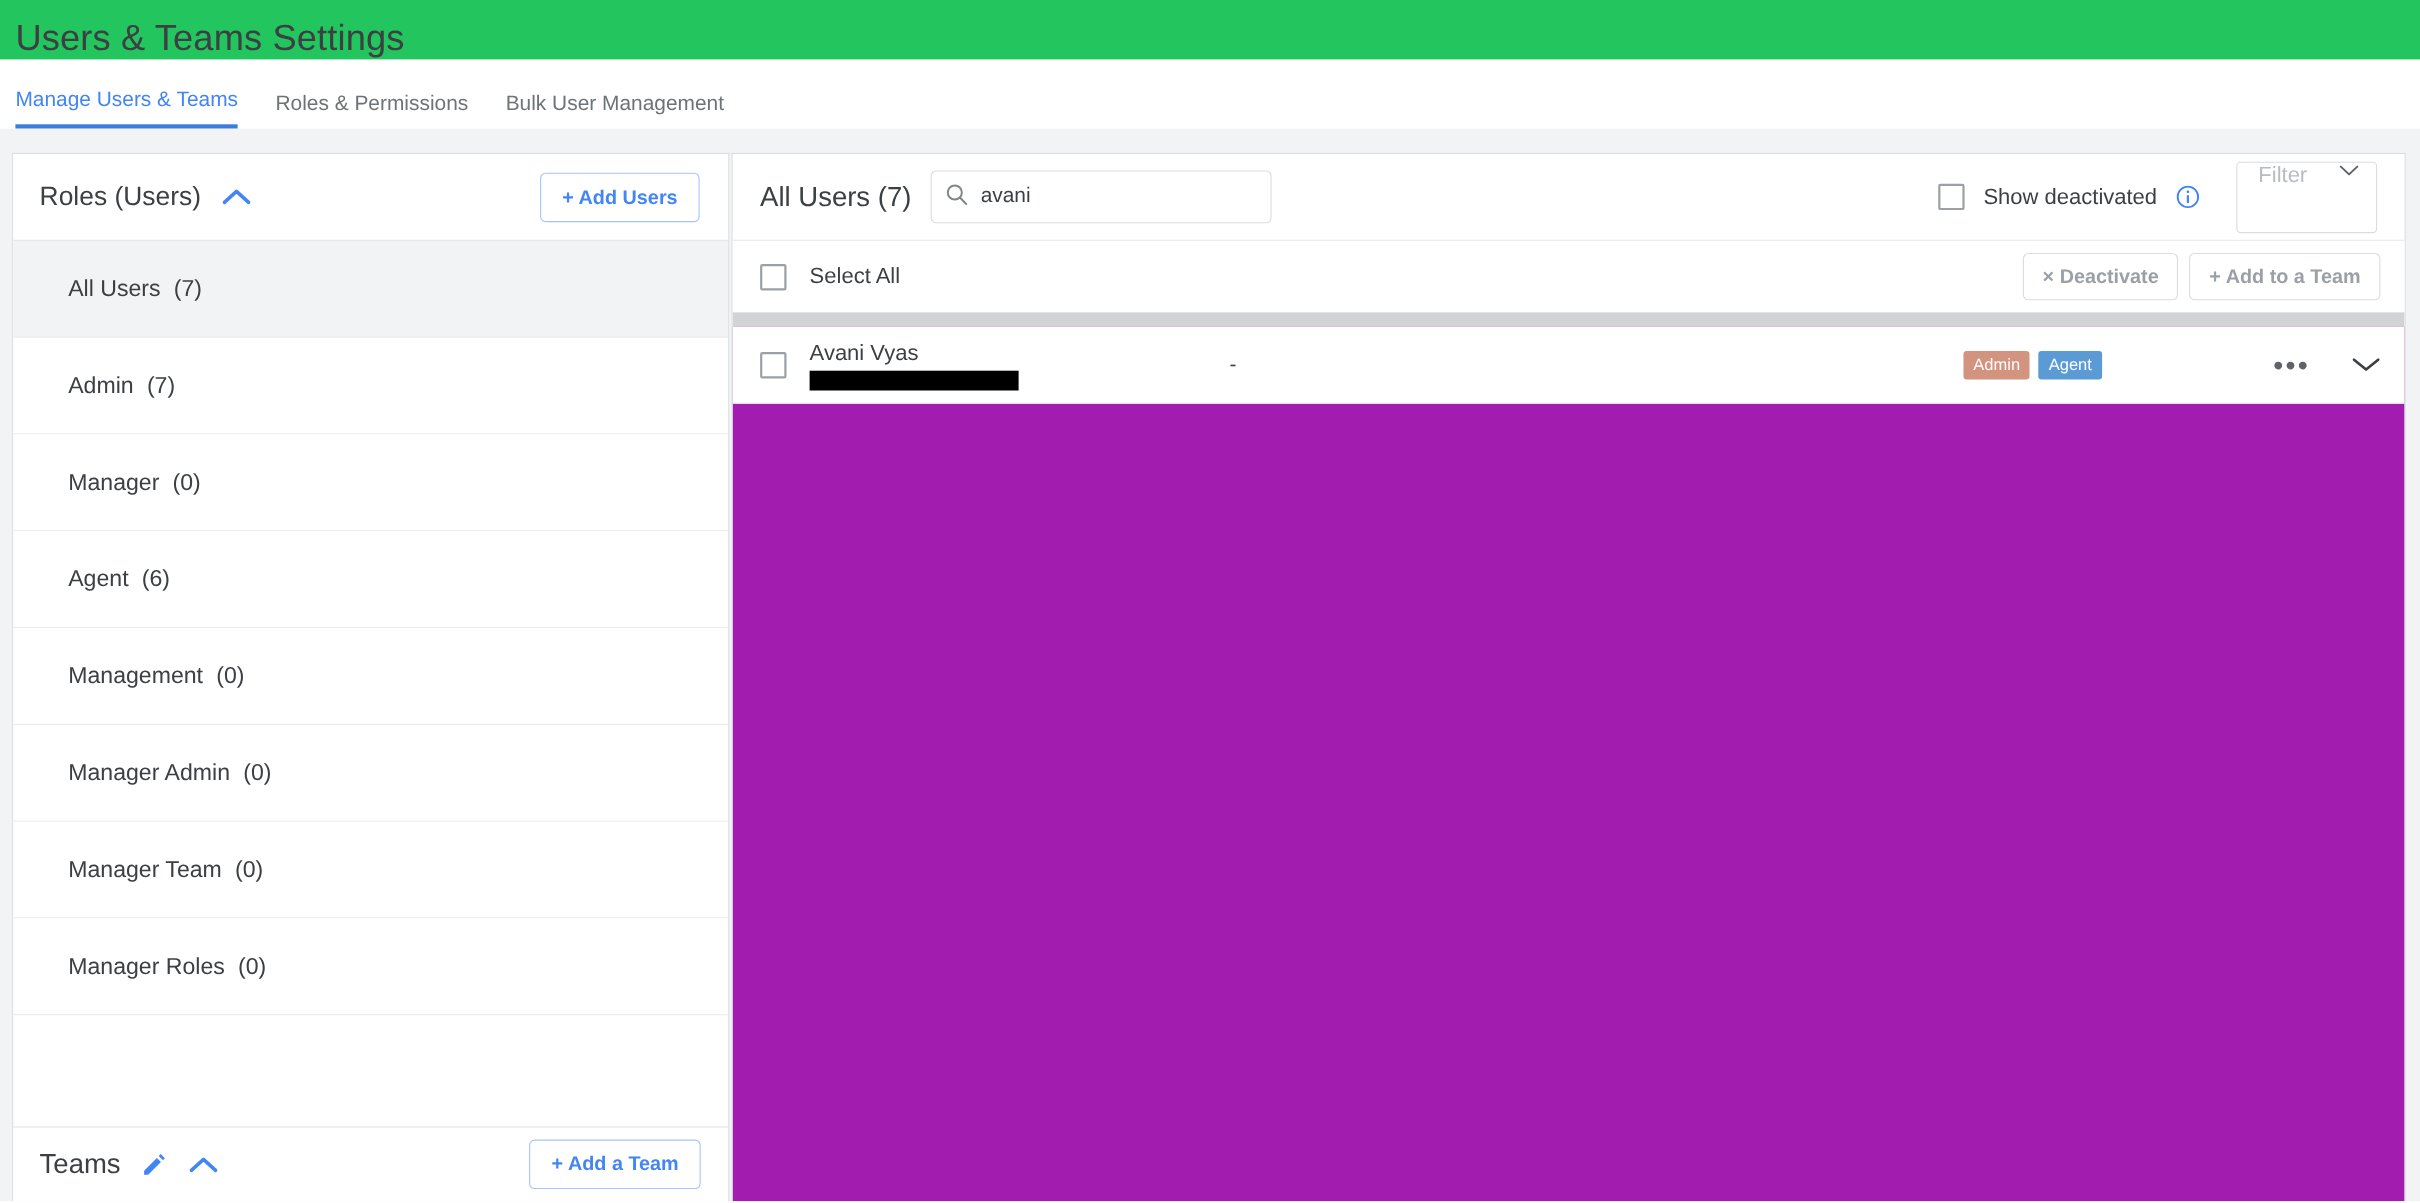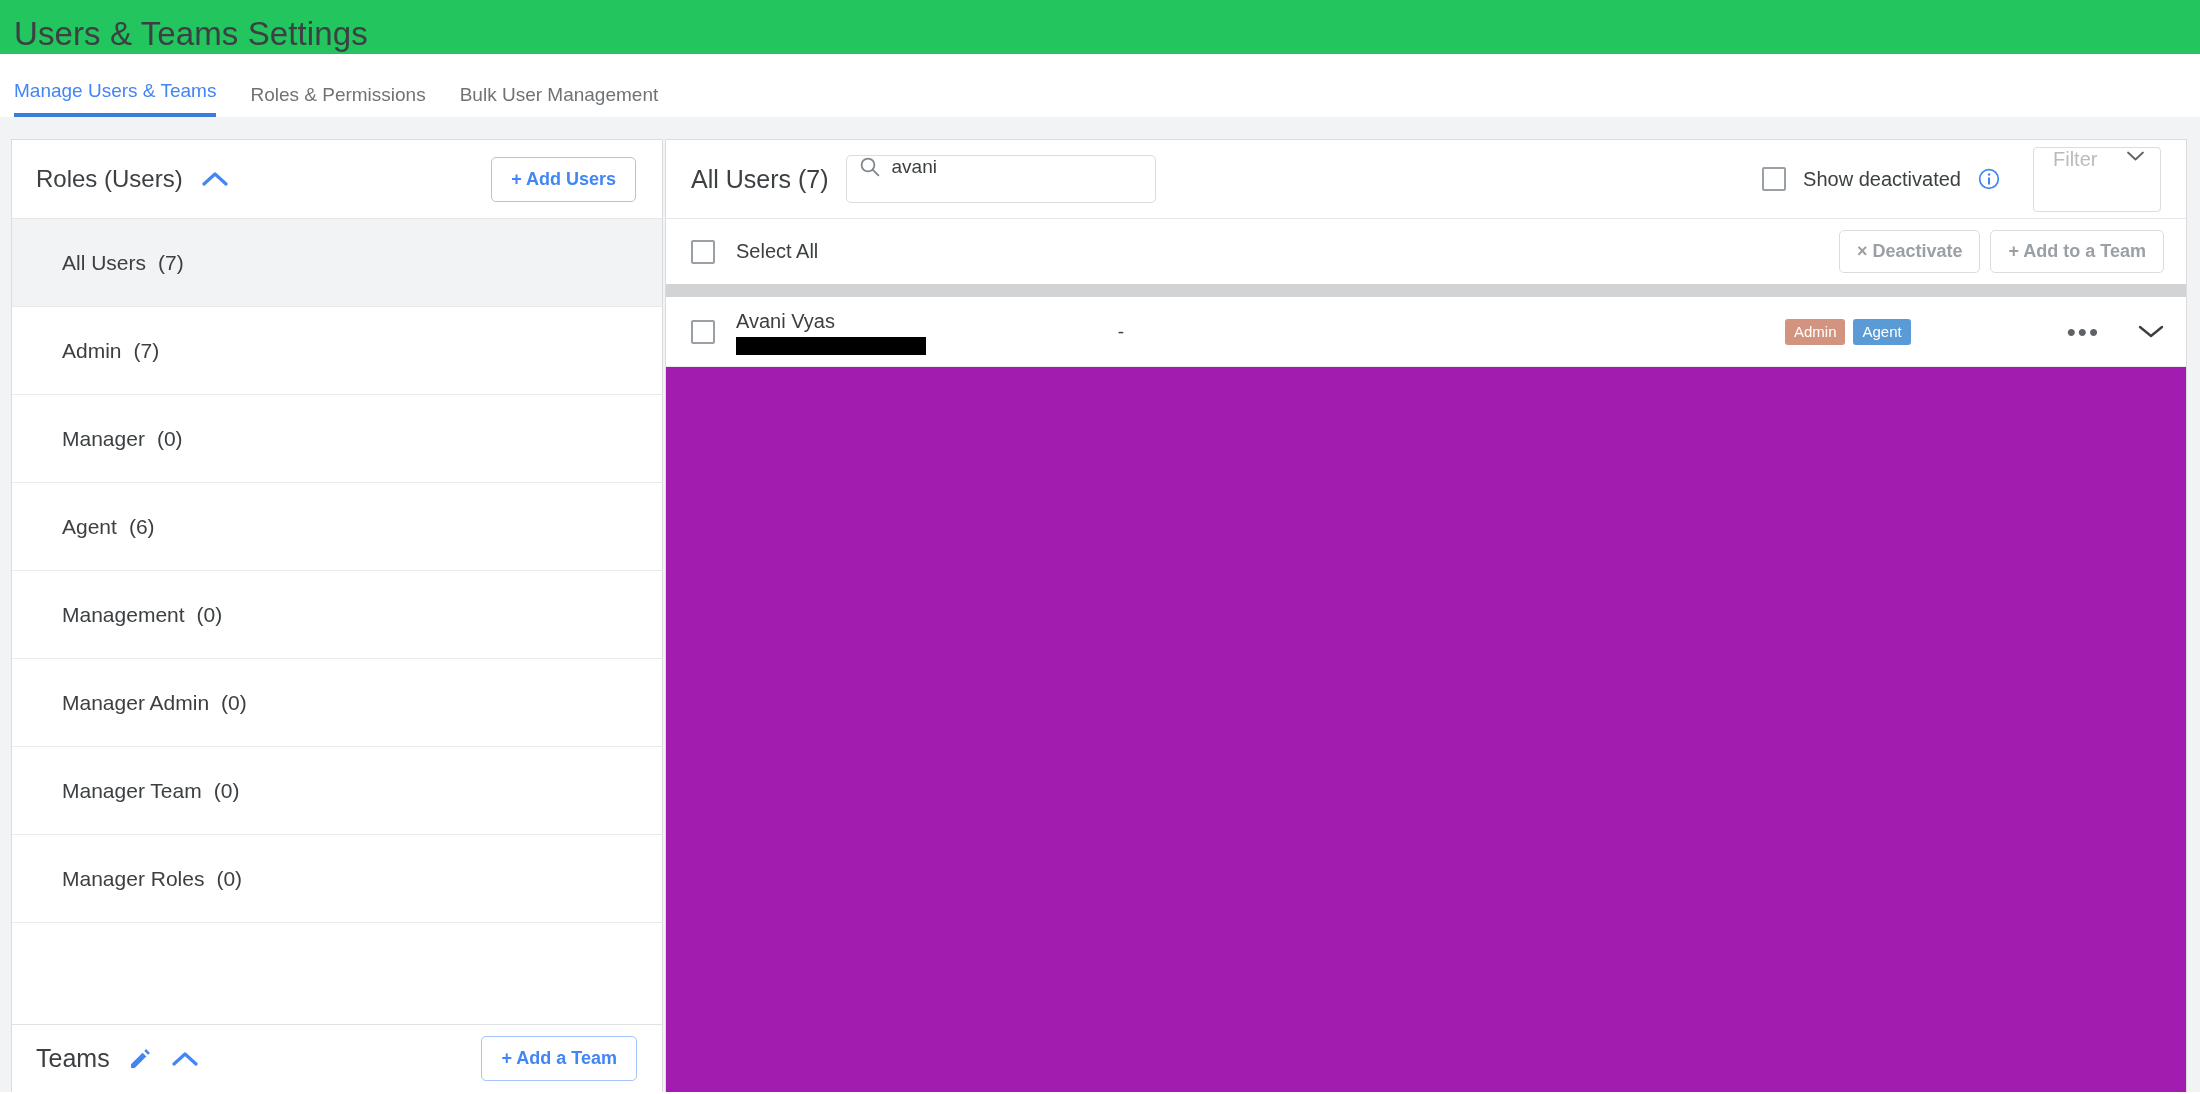--- a/index.html
+++ b/index.html
@@ -172,21 +172,21 @@
     white-space: nowrap;
   }
 
   .search-wrap {
     margin-left: 17px;
     width: 310px;
     height: 48px;
     border: 1px solid #dadce0;
     border-radius: 5px;
     display: flex;
-    align-items: flex-start;
+    align-items: center;
     padding: 0 12px;
     background: #fff;
   }
   .search-input {
     border: none;
     outline: none;
     margin-left: 12px;
     font-size: 19px;
     color: #3c4043;
     font-family: "Liberation Sans", sans-serif;

